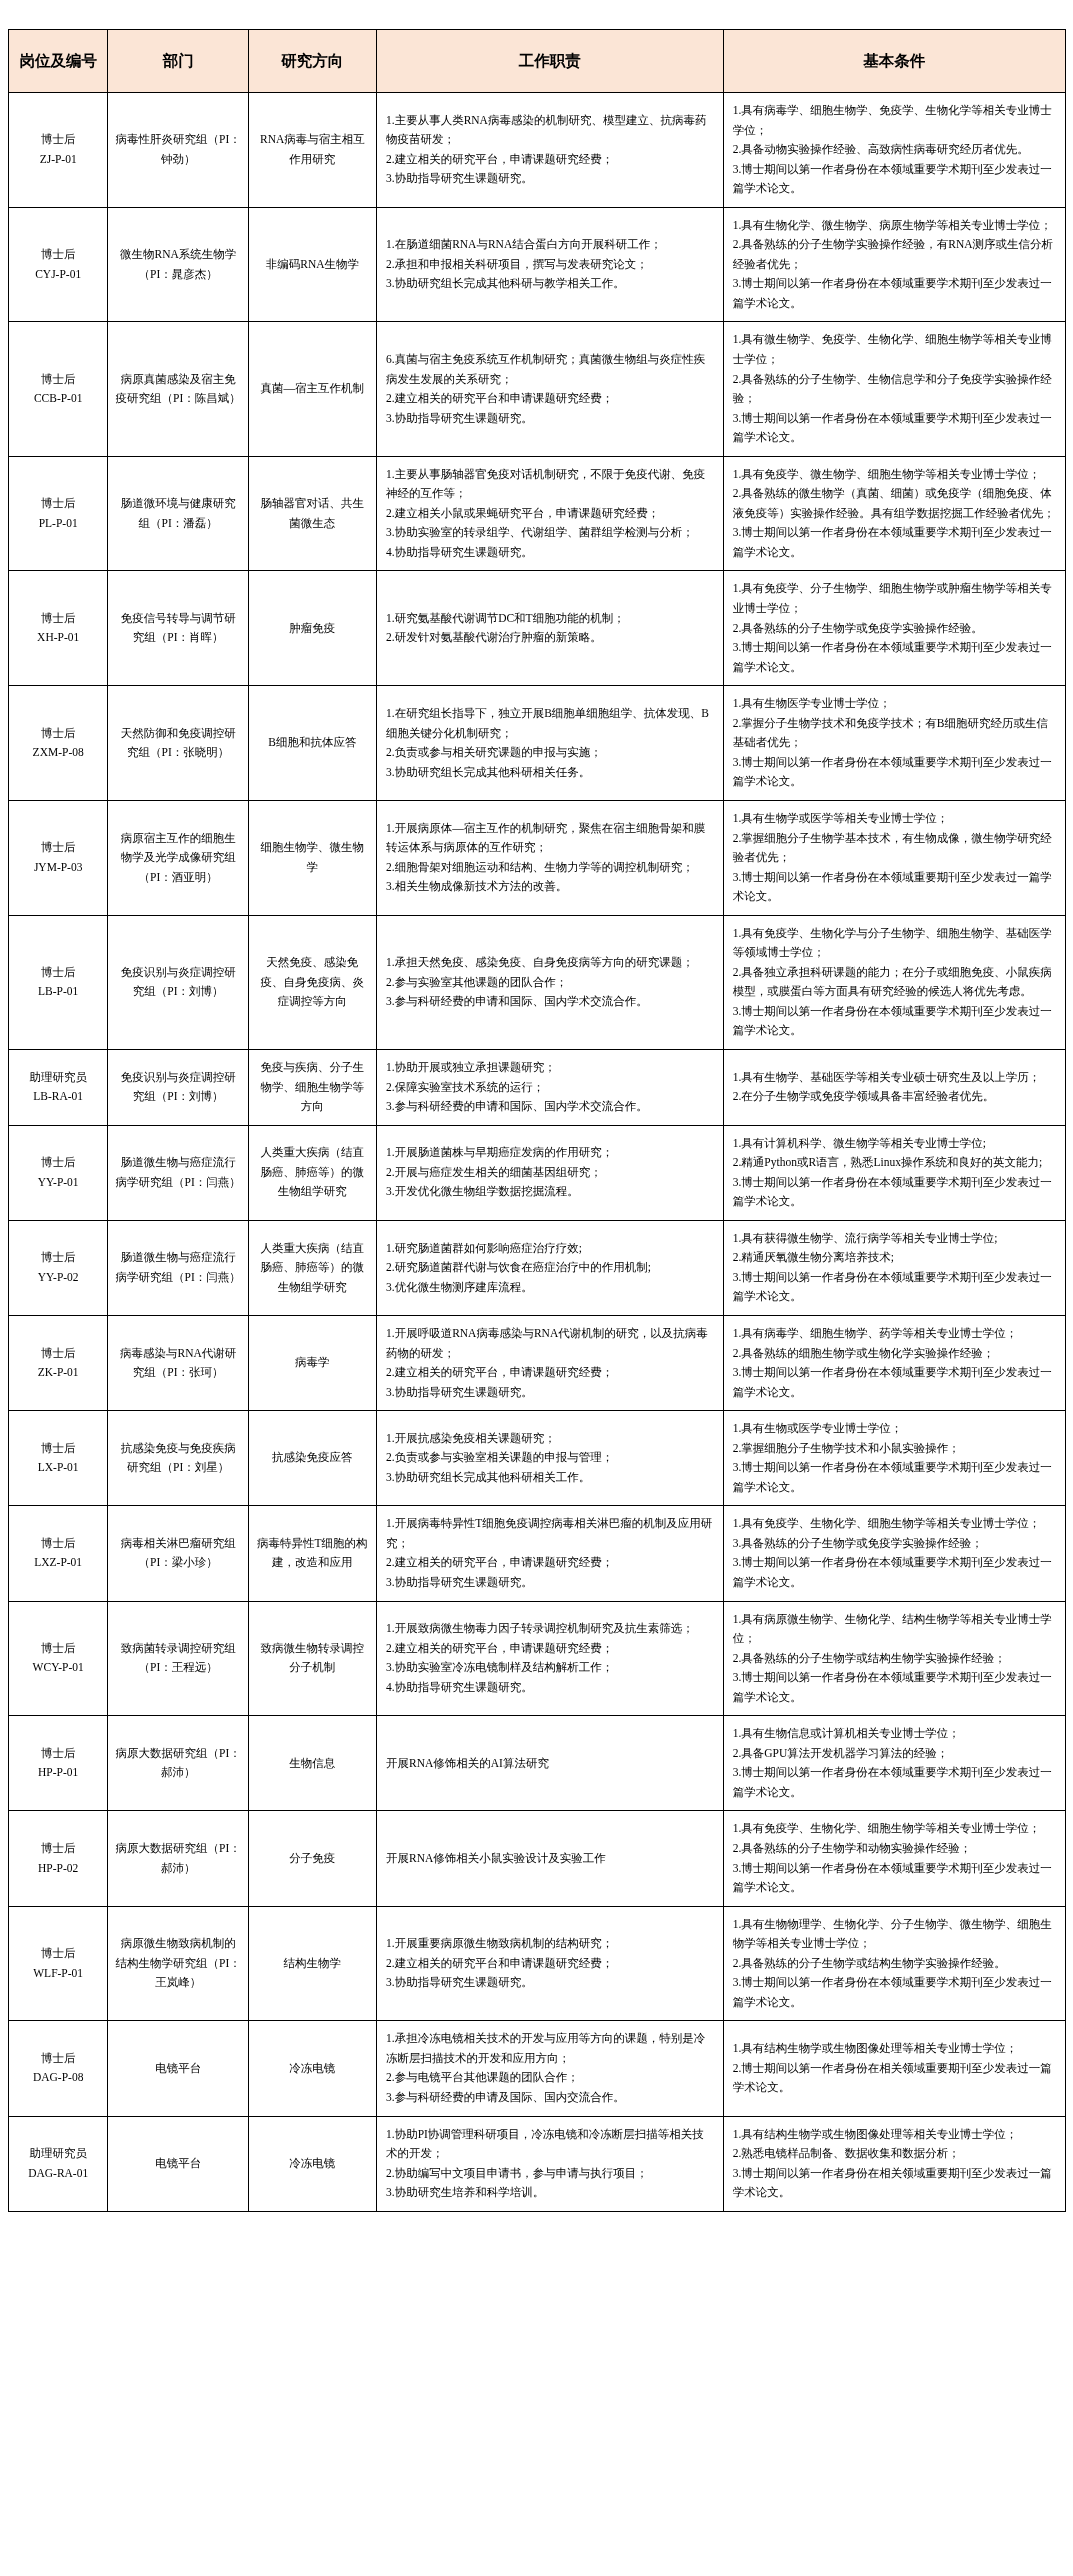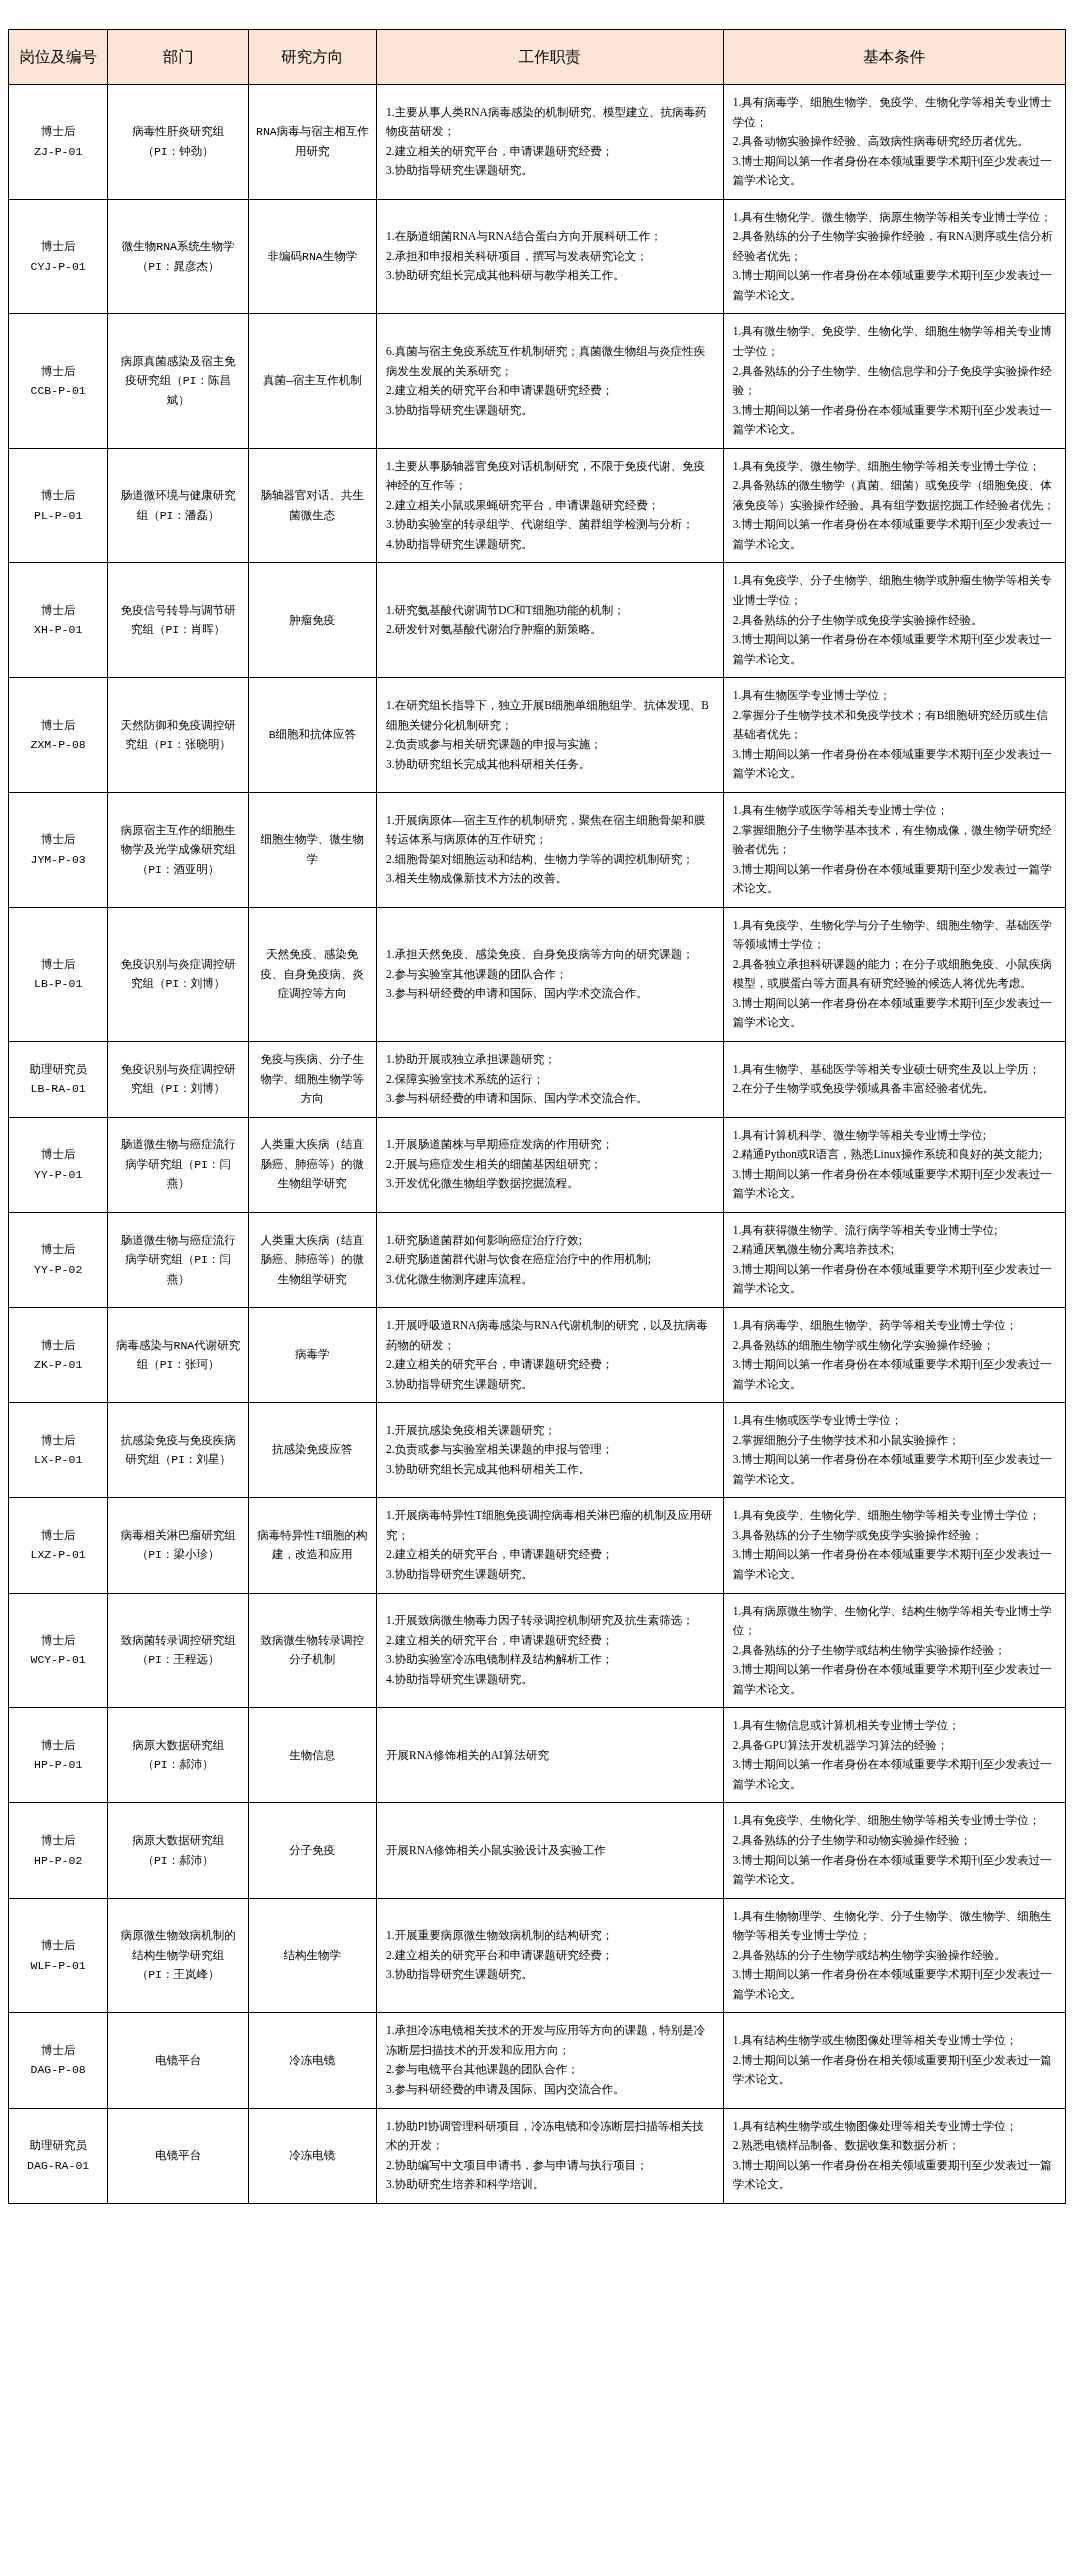--- a/index.html
+++ b/index.html
@@ -30,33 +30,33 @@
     border-left:0.6px solid var(--border-c);
     border-right:0.6px solid var(--border-c);
     border-top:1.1px solid var(--border-c);
     border-bottom:1.1px solid var(--border-c);
     vertical-align:middle;
     box-sizing:border-box;
   }
   thead th{
     background:var(--header-bg);
     font-size:15.5px;
-    font-weight:normal;
+    font-weight:bold;
     text-align:center;
     padding:10.3px 4.6px;
-    height:55px;
+    height:63px;
     border-bottom:1.7px solid var(--border-c);
     line-height:1.5;
   }
   td{
     font-size:11.5px;
     line-height:1.7;
     padding:8px 6.9px;
   }
-  td.center{text-align:center;font-family:Liberation Mono, monospace;}
+  td.center{text-align:center;}
   td.lines{white-space:pre-line;text-align:left;padding:8px 9.2px;}
   .pos-wrap div{text-align:center;}
 </style>
 </head>
 <body>
 
 <table class="jobs">
   <colgroup>
     <col class="c-pos">
       <col class="c-dept">

